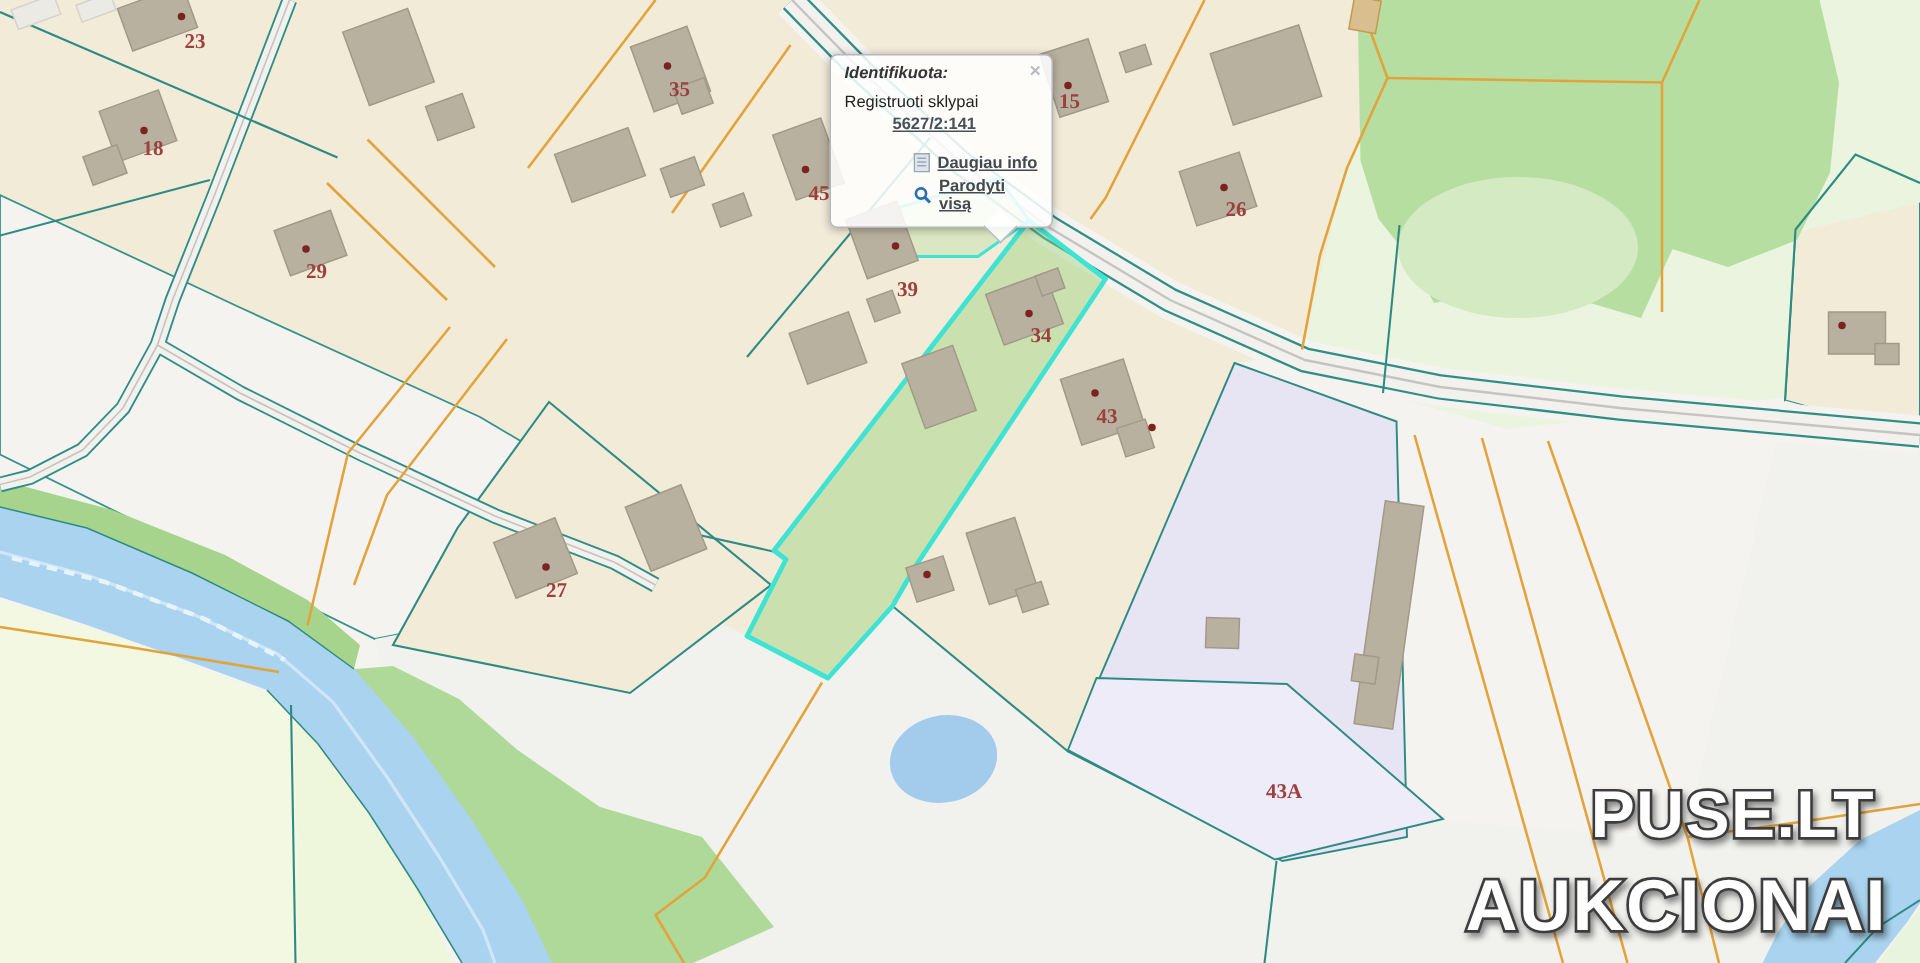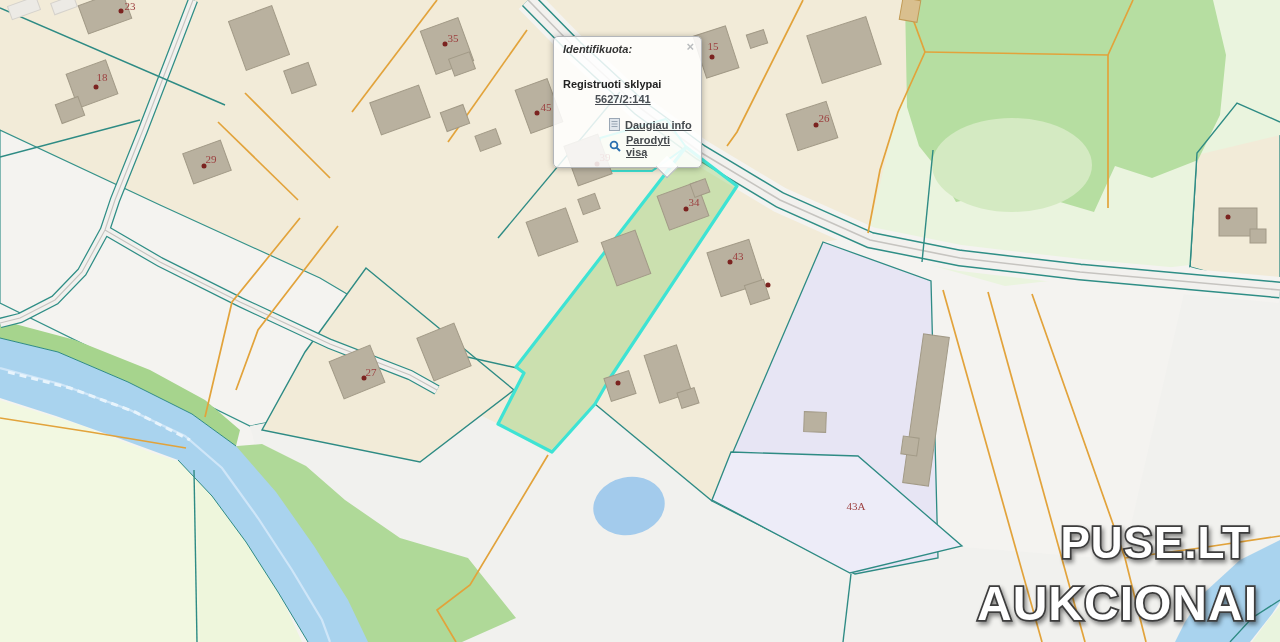--- a/index.html
+++ b/index.html
@@ -1,33 +1,33 @@
 <!DOCTYPE html>
 <html style="--selection-outline: #3EE3D4; --selection-fill: #96D278; --boundary-teal: #2E8B84; --boundary-orange: #E2A33B; --water: #A9D3EE; --parcel-beige: #F2EBD8; --green-area: #B6DEA1; --lavender-area: #E7E5F4; --building: #B9B19F; --house-label: #9C3F3F; --house-dot: #7B2320; --road-center: #C6C4C0;"><head>
 <meta charset="utf-8">
 <style>
   html,body{margin:0;padding:0;background:#888;}
   #stage{position:relative;width:1280px;height:642px;overflow:hidden;background:#f4f3f0;
          font-family:"Liberation Sans",sans-serif;}
   #map-svg{position:absolute;left:0;top:0;width:1280px;height:642px;display:block;}
   
   .hlabel{position:absolute;transform:translate(-50%,-50%);
-          font-family:"Liberation Serif",serif;font-weight:normal;font-size:11px;
-          color:var(--house-label,#9c3f3f);white-space:nowrap;pointer-events:none;}
+          font-family:"Liberation Serif",serif;font-weight:bold;font-size:14px;
+          color:var(--house-label,#9c3f3f);white-space:nowrap;pointer-events:none;margin-top:23px;}
   .hdot{position:absolute;width:5px;height:5px;border-radius:50%;
         background:var(--house-dot,#7b2320);transform:translate(-50%,-50%);}
   
   .popup{position:absolute;left:553px;top:36px;width:147px;z-index:6;
          background:rgba(255,255,255,0.85);border:1px solid #b3b6ba;border-radius:5px;
          box-shadow:0 1px 6px rgba(0,0,0,0.30);font-size:11px;color:#333;}
   .popup-header{padding:6px 9px 2px;font-style:italic;font-weight:bold;color:#333;}
   .popup-close{position:absolute;top:3px;right:7px;color:#b9bcbe;font-weight:bold;
                font-size:13px;line-height:13px;cursor:pointer;}
   .popup-body{padding:3px 9px 9px;}
-  .ptype{font-weight:bold;color:#222;margin:18px 0 3px;}
+  .ptype{font-weight:normal;color:#222;margin:2px 0 3px;}
   .pid{display:inline-block;font-weight:bold;color:#4a4f55;text-decoration:underline;
        margin-bottom:10px;cursor:pointer;margin-left:32px;}
   .prow{display:flex;align-items:center;gap:5px;margin-top:3px;margin-left:46px;}
   .prow .plink{font-weight:bold;color:#45494d;text-decoration:underline;cursor:pointer;}
   .pointer{position:absolute;bottom:-8px;right:26px;width:15px;height:15px;
            background:rgba(255,255,255,0.85);border-right:1px solid #b3b6ba;
            border-bottom:1px solid #b3b6ba;transform:rotate(45deg);}
 </style>
 </head>
 <body>
@@ -157,21 +157,21 @@
 </svg>
 
 <div id="house-labels">
       <span class="hlabel" style="left: 130px; top: 6px;">23</span>
       <span class="hlabel" style="left: 453px; top: 38px;">35</span>
       <span class="hlabel" style="left: 102px; top: 77px;">18</span>
       <span class="hlabel" style="left: 546px; top: 107px;">45</span>
       <span class="hlabel" style="left: 211px; top: 159px;">29</span>
       <span class="hlabel" style="left: 713px; top: 46px;">15</span>
       <span class="hlabel" style="left: 824px; top: 118px;">26</span>
-      <span class="hlabel" style="left: 605px; top: 157px;">39</span>
+      <span class="hlabel" style="left: 605px; top: 171px;">39</span>
       <span class="hlabel" style="left: 694px; top: 202px;">34</span>
       <span class="hlabel" style="left: 738px; top: 256px;">43</span>
       <span class="hlabel" style="left: 371px; top: 372px;">27</span>
       <span class="hlabel" style="left: 856px; top: 506px; text-align: right;">43A</span>
       <div class="hdot" style="left: 121px; top: 11px;"></div>
       <div class="hdot" style="left: 445px; top: 44px;"></div>
       <div class="hdot" style="left: 96px; top: 87px;"></div>
       <div class="hdot" style="left: 537px; top: 113px;"></div>
       <div class="hdot" style="left: 204px; top: 166px;"></div>
       <div class="hdot" style="left: 712px; top: 57px;"></div>

